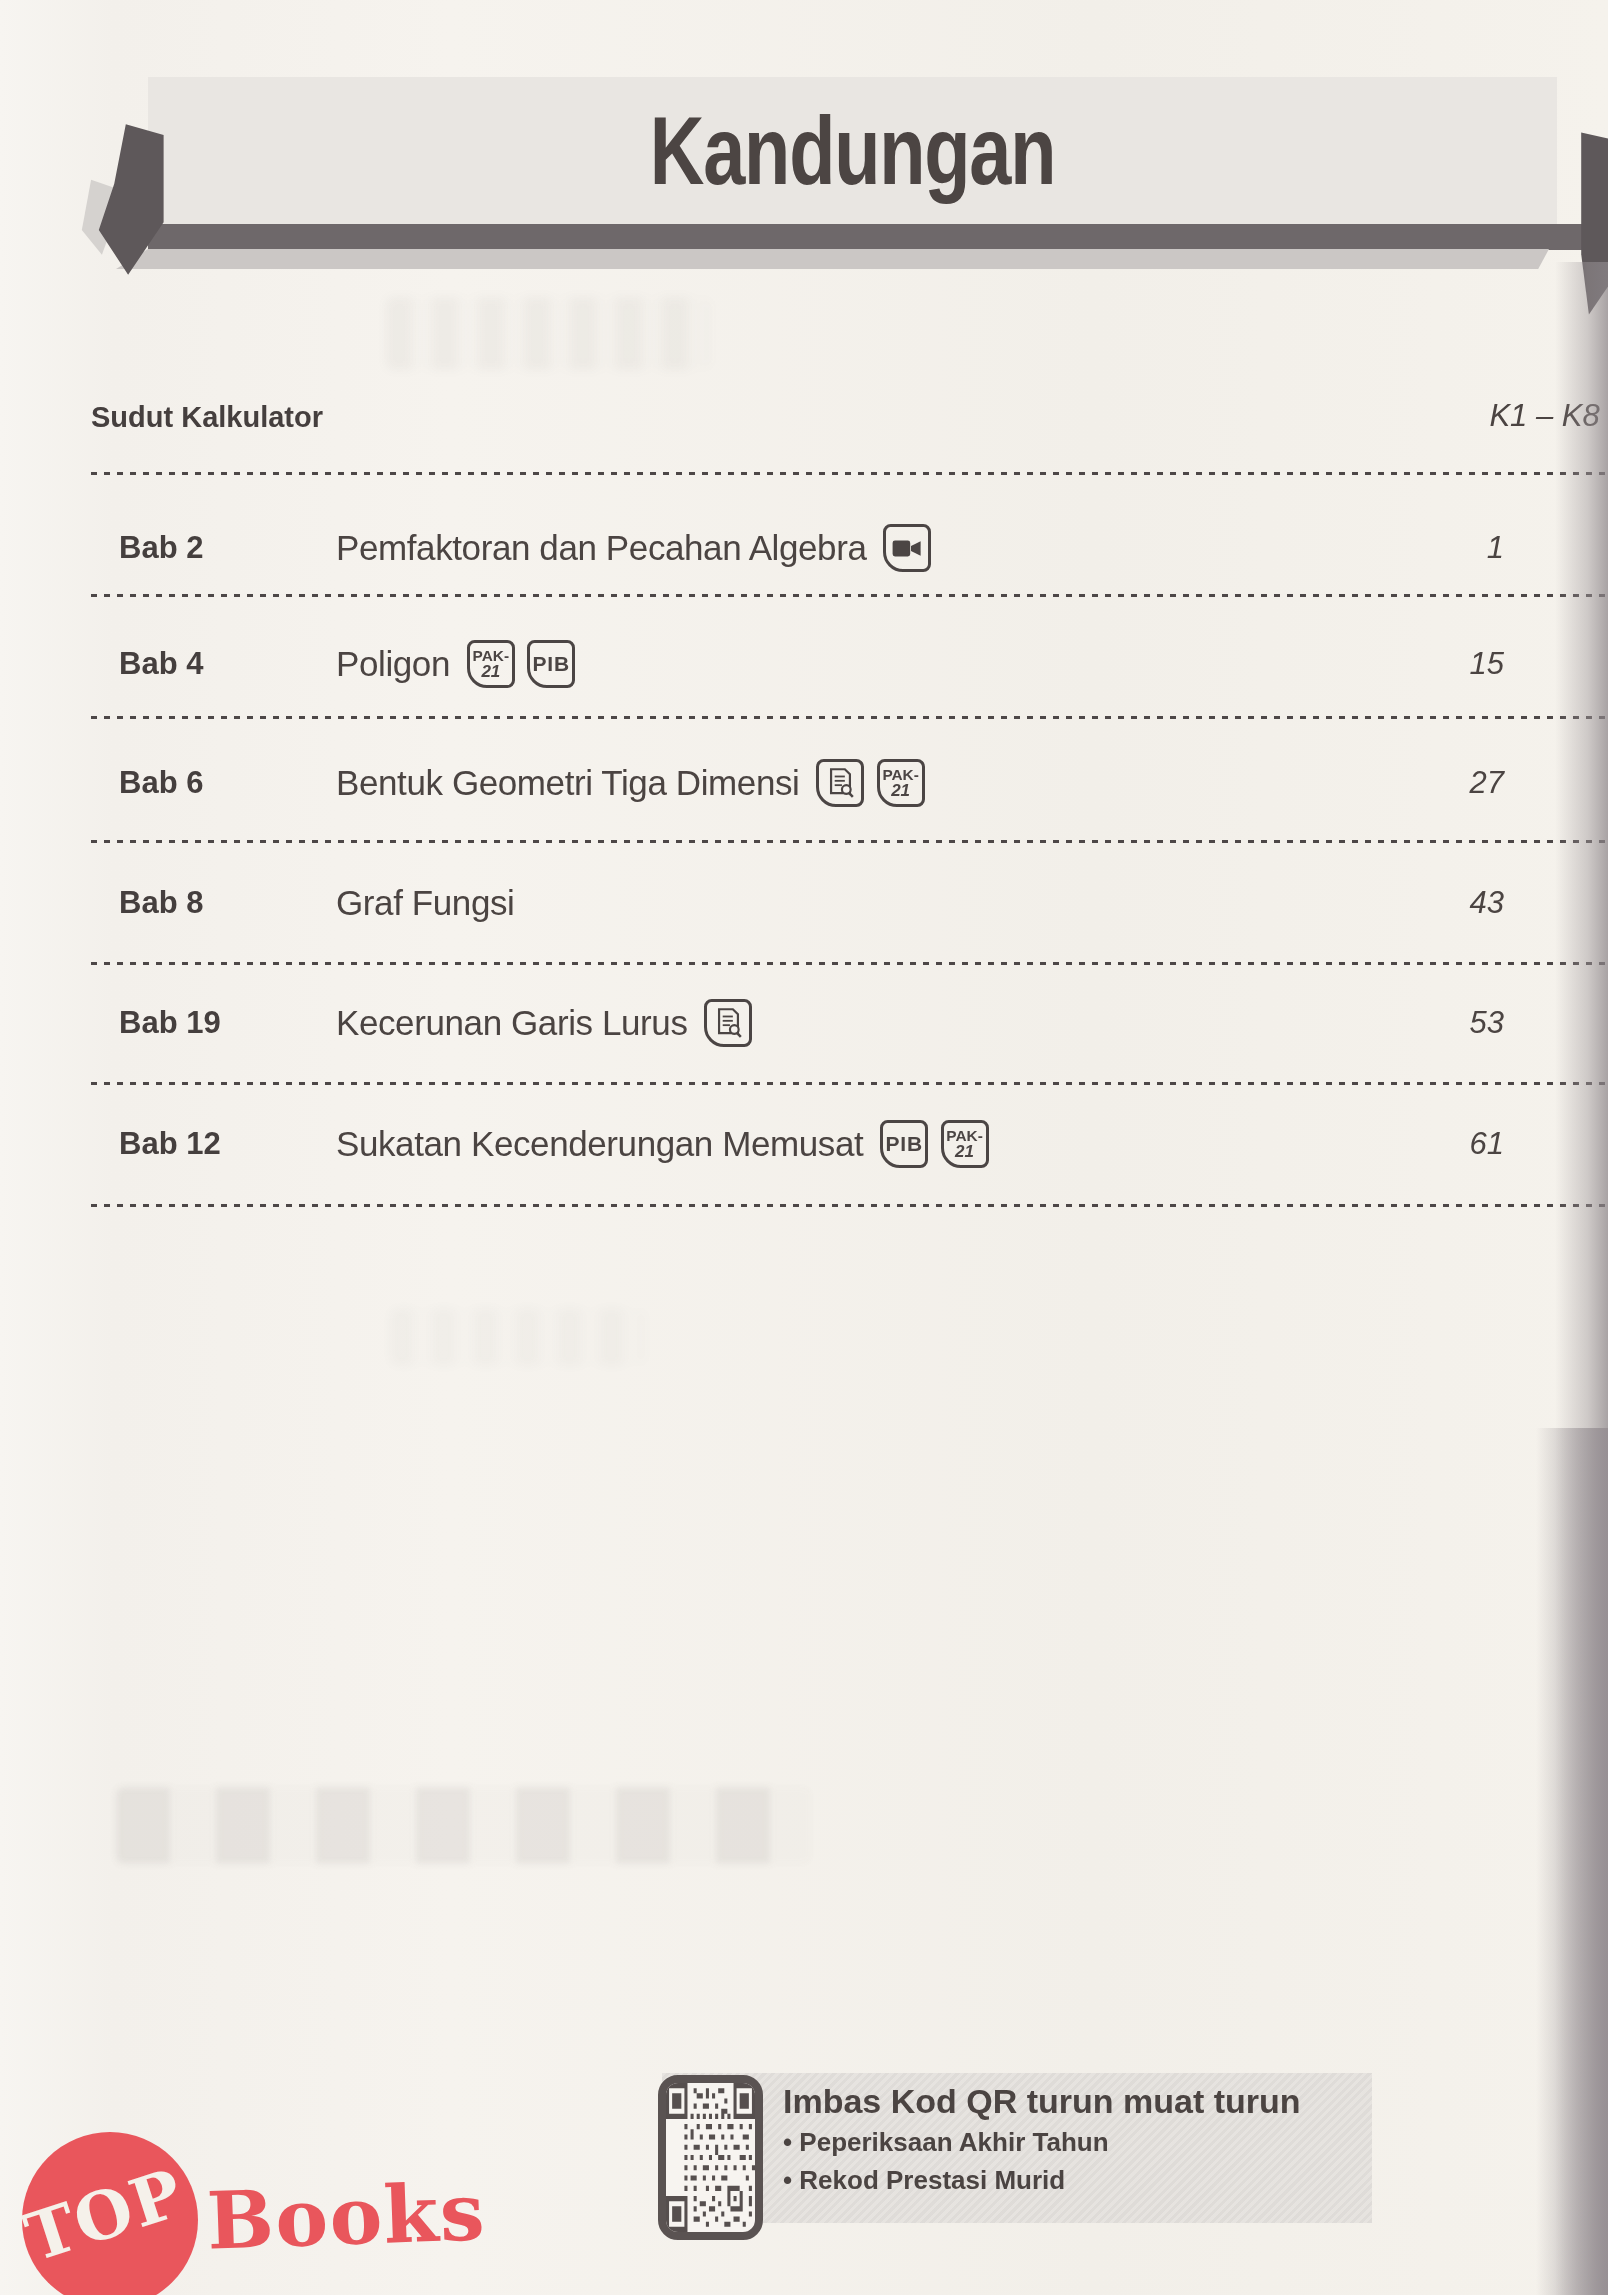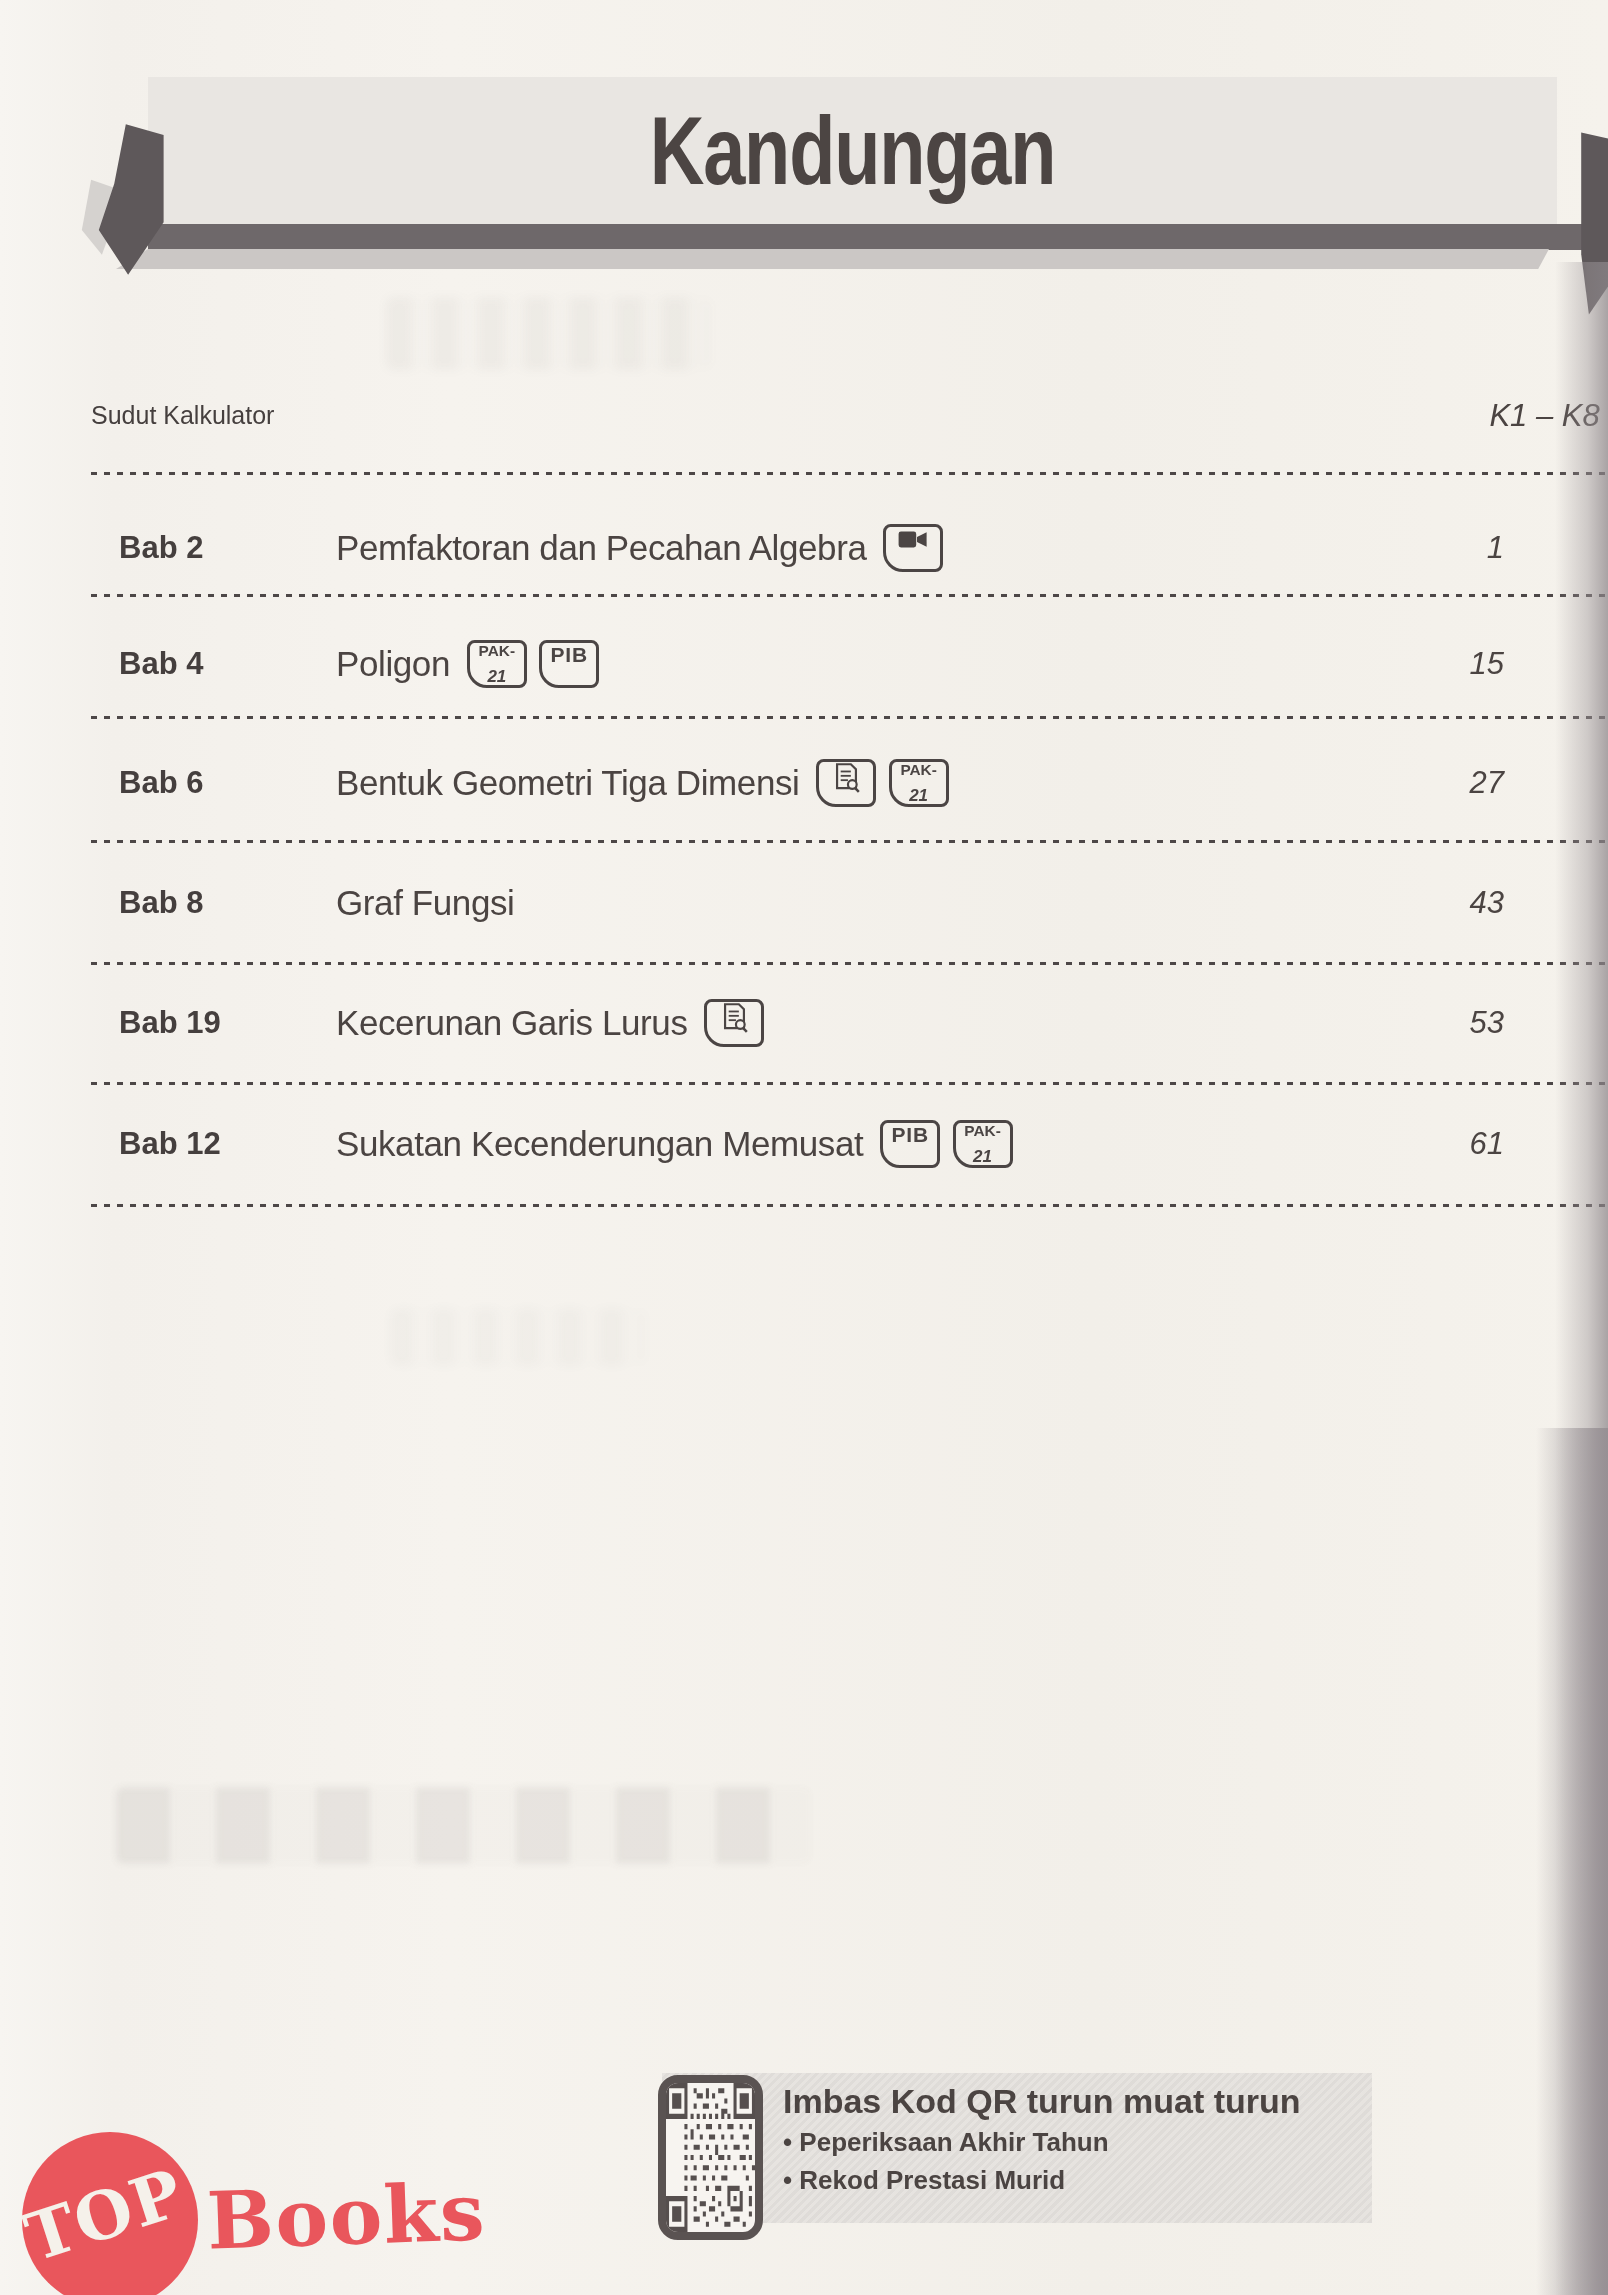--- a/index.html
+++ b/index.html
@@ -17,41 +17,41 @@
   .fold{position:absolute;}
   .fold-left{left:77px;top:122px;}
   .fold-right{left:1575px;top:131px;}
 
   
   .dash-line{position:absolute;left:91px;right:0;height:3.1px;
              background-image:repeating-linear-gradient(90deg,#4d4747 0,#4d4747 6.2px,transparent 6.2px,transparent 13px);}
   .d1{top:472px}.d2{top:594px}.d3{top:716px}.d4{top:840px}.d5{top:962px}.d6{top:1082px}.d7{top:1204px}
 
   .front-row{position:absolute;left:91px;right:0;top:390px;height:62px;}
-  .front-label{position:absolute;left:0;top:10.8px;font-size:25px;font-weight:normal;color:#453f3e;}
+  .front-label{position:absolute;left:0;top:10.8px;font-size:29px;font-weight:bold;color:#453f3e;}
   .front-pages{position:absolute;right:9.3px;top:7.7px;font-size:31px;font-style:italic;color:#4b4442;}
 
   .toc-row{position:absolute;left:87px;right:0;height:74px;}
   #rows .toc-row:nth-child(1){top:511px}
   #rows .toc-row:nth-child(2){top:627px}
   #rows .toc-row:nth-child(3){top:746px}
   #rows .toc-row:nth-child(4){top:866px}
   #rows .toc-row:nth-child(5){top:986px}
   #rows .toc-row:nth-child(6){top:1107px}
   .chapter{position:absolute;left:32px;top:0;height:74px;display:flex;align-items:center;
            font-size:31px;font-weight:bold;color:#453f3e;}
   .title-wrap{position:absolute;left:249px;top:0;height:74px;display:flex;align-items:center;gap:12.3px;}
   .title{font-size:35px;color:#4b4442;letter-spacing:-0.4px;}
   .badges{display:flex;align-items:center;gap:12.3px;margin-left:4.6px;}
   .pageno{position:absolute;right:105px;top:0;height:74px;display:flex;align-items:center;
           font-size:31px;font-style:italic;color:#4b4442;}
 
   
-  .badge{width:60px;height:48px;border:3.1px solid #4b4544;border-radius:7.7px 7.7px 7.7px 20px;
-         display:flex;flex-direction:column;align-items:center;justify-content:space-between;
+  .badge{width:48px;height:48px;border:3.1px solid #4b4544;border-radius:7.7px 7.7px 7.7px 20px;
+         display:flex;flex-direction:column;align-items:center;justify-content:center;
          box-sizing:border-box;background:transparent;}
   .badge .l1{font-size:15.4px;font-weight:bold;line-height:1;color:#4b4544;}
   .badge .l2{font-size:17px;font-weight:bold;font-style:italic;line-height:1;color:#4b4544;}
   .badge .pib-t{font-size:21px;font-weight:bold;letter-spacing:0.8px;color:#4b4544;}
 
   
   .qr-strip{position:absolute;left:662px;top:2073px;width:710px;height:150px;
             background:repeating-linear-gradient(135deg,#e2dfdc 0 3.1px,#d8d5d2 3.1px 6.2px);opacity:.75;}
   .qr-box{position:absolute;left:658px;top:2075px;width:105px;height:165px;box-sizing:border-box;
           border:8.5px solid #5a5352;border-radius:20px;background:#f7f4f0;overflow:hidden;}

